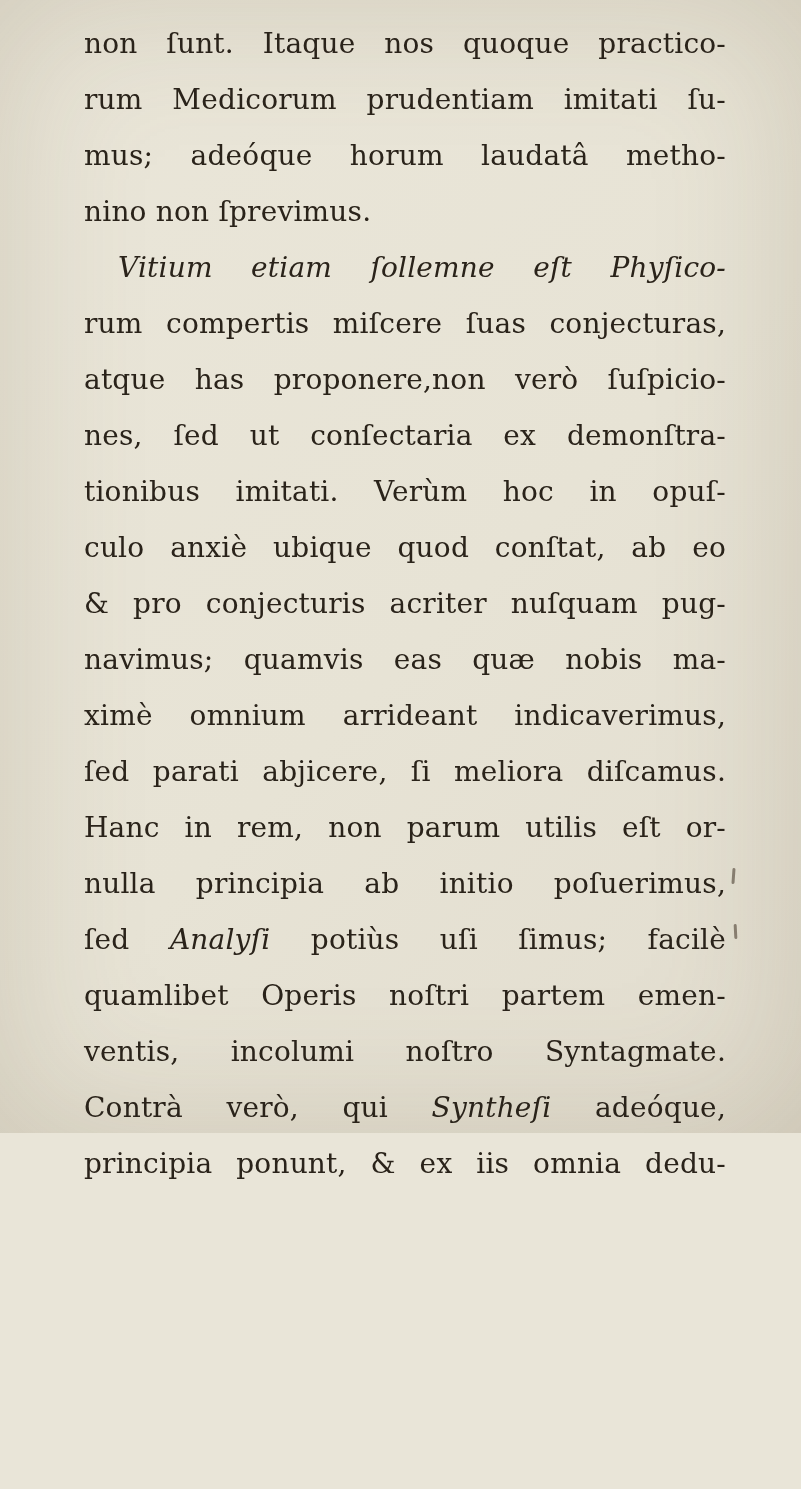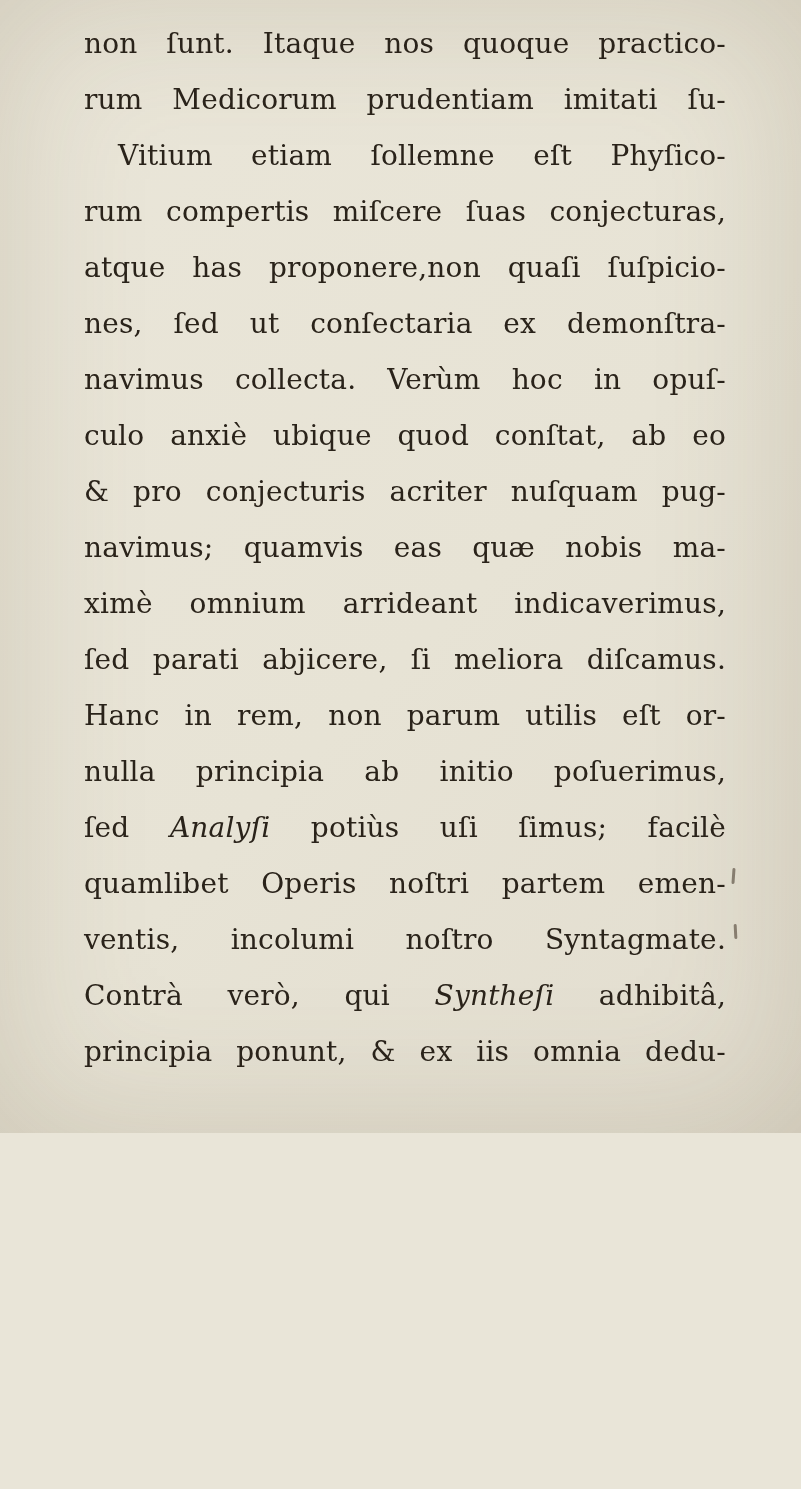--- a/index.html
+++ b/index.html
@@ -33,20 +33,21 @@
     letter-spacing: 0.2px;
     text-align: justify;
     text-align-last: justify;
   }
   .line.left {
     text-align: left;
     text-align-last: left;
   }
   .line.indent {
     text-indent: 34px;
+    font-style: italic;
   }
   .italic {
     font-style: italic;
   }
   .catchword {
     position: absolute;
     right: 100px;
     top: 1476px;
     font-size: 36px;
     line-height: 56px;
@@ -60,34 +61,36 @@
   .ink-mark.m1 { left: 732px; top: 868px; height: 16px; transform: rotate(4deg); }
   .ink-mark.m2 { left: 734px; top: 924px; height: 15px; transform: rotate(-3deg); }
 </style>
 </head>
 <body>
 
 <div class="page" style="--ink: #2a231a; --paper: #eae6d9;">
   <div class="text-block">
       <div class="line justify"><span>non ſunt. Itaque nos quoque practico-</span></div>
       <div class="line justify"><span>rum Medicorum prudentiam imitati ſu-</span></div>
+      <div class="line justify"><span>mus; adeóque horum laudatâ metho-</span></div>
+      <div class="line left"><span>nino non ſprevimus.</span></div>
       <div class="line justify indent"><span>Vitium etiam ſollemne eſt Phyſico-</span></div>
       <div class="line justify"><span>rum compertis miſcere ſuas conjecturas,</span></div>
-      <div class="line justify"><span>atque has proponere,non quaſi ſuſpicio-</span></div>
+      <div class="line justify"><span>atque has proponere,non verò ſuſpicio-</span></div>
       <div class="line justify"><span>nes, ſed ut conſectaria ex demonſtra-</span></div>
-      <div class="line justify"><span>navimus collecta. Verùm hoc in opuſ-</span></div>
+      <div class="line justify"><span>tionibus imitati. Verùm hoc in opuſ-</span></div>
       <div class="line justify"><span>culo anxiè ubique quod conſtat, ab eo</span></div>
       <div class="line justify"><span>&amp; pro conjecturis acriter nuſquam pug-</span></div>
       <div class="line justify"><span>navimus; quamvis eas quæ nobis ma-</span></div>
       <div class="line justify"><span>ximè omnium arrideant indicaverimus,</span></div>
       <div class="line justify"><span>ſed parati abjicere, ſi meliora diſcamus.</span></div>
       <div class="line justify"><span>Hanc in rem, non parum utilis eſt or-</span></div>
       <div class="line justify"><span>nulla principia ab initio poſuerimus,</span></div>
       <div class="line justify"><span>ſed </span><span class="italic">Analyſi</span><span> potiùs uſi ſimus; facilè</span></div>
       <div class="line justify"><span>quamlibet Operis noſtri partem emen-</span></div>
       <div class="line justify"><span>ventis, incolumi noſtro Syntagmate.</span></div>
-      <div class="line justify"><span>Contrà verò, qui </span><span class="italic">Syntheſi</span><span> adhibitâ,</span></div>
+      <div class="line justify"><span>Contrà verò, qui </span><span class="italic">Syntheſi</span><span> adeóque,</span></div>
       <div class="line justify"><span>principia ponunt, &amp; ex iis omnia dedu-</span></div>
     </div>
   <div class="catchword">cunt,</div>
   <div class="ink-mark m1"></div>
   <div class="ink-mark m2"></div>
 </div>
 
 </body></html>

